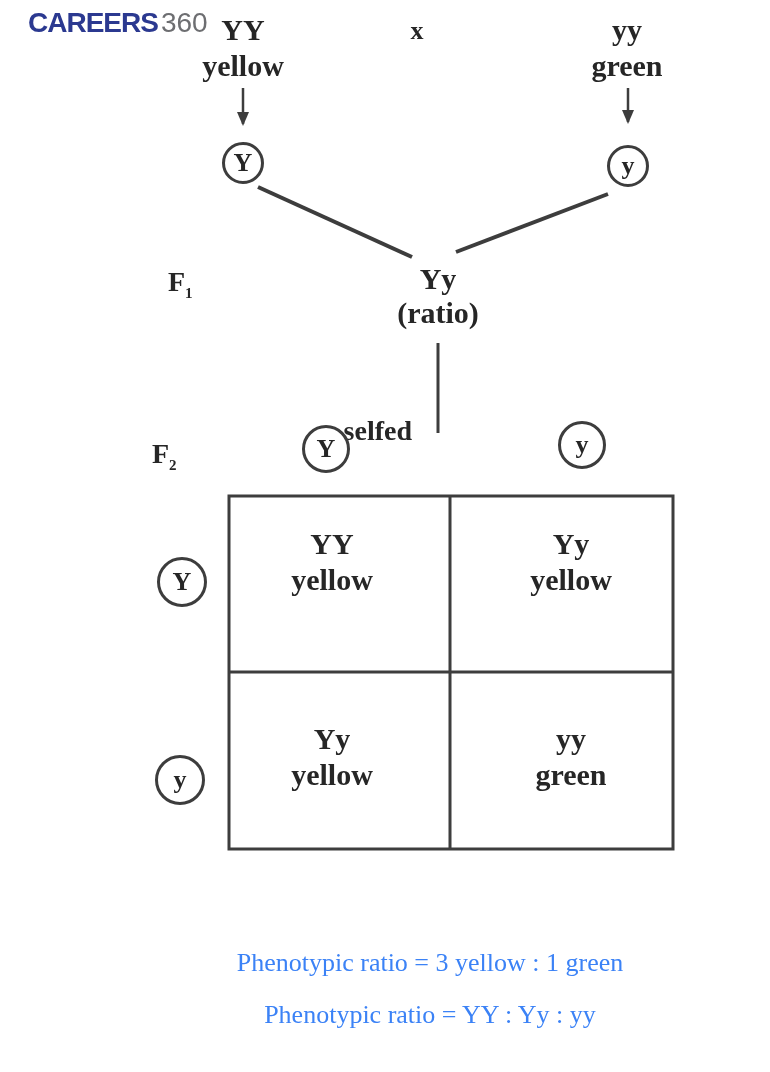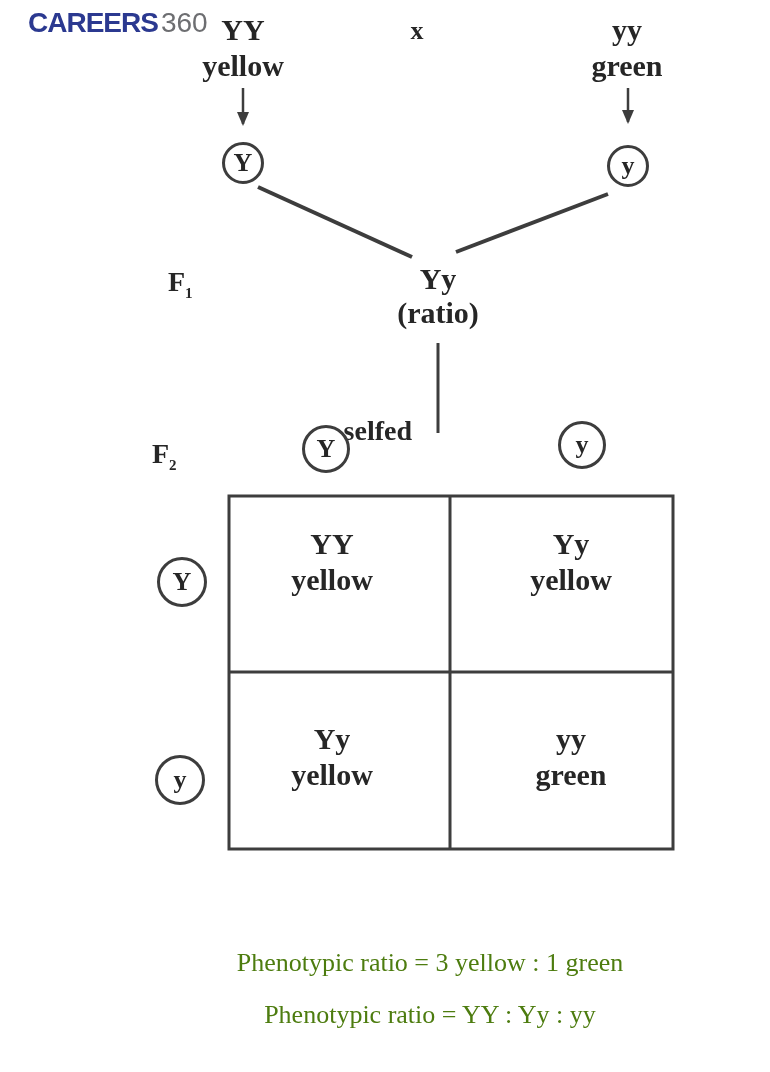--- a/index.html
+++ b/index.html
@@ -47,21 +47,21 @@
   .c48 { width: 48px; height: 48px; }
   .c50 { width: 50px; height: 50px; }
   .cell-text { position: absolute; width: 140px; text-align: center; }
   .cell-text .line { display: block; font-size: 30px; line-height: 36px; font-weight: 700; }
   .result {
     position: absolute;
     font-family: "Liberation Serif", serif;
     font-weight: 400;
     font-size: 26px;
     line-height: 30px;
-    color: #4d7c0f;
+    color: #3b82f6;
     text-align: center;
     white-space: nowrap;
   }
   .logo {
     position: absolute;
     left: 20px; top: 8px;
     font-family: "Liberation Sans", sans-serif;
     font-size: 28px;
     line-height: 30px;
     white-space: nowrap;

